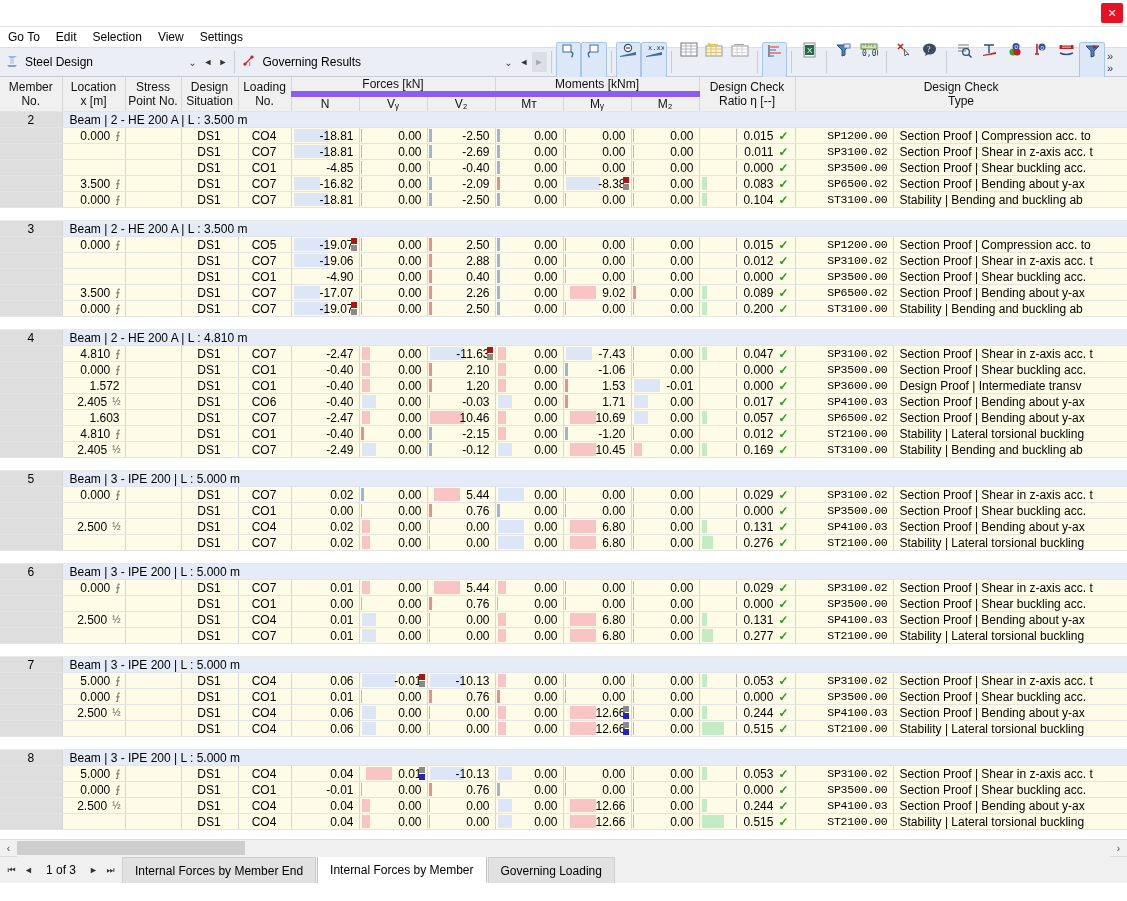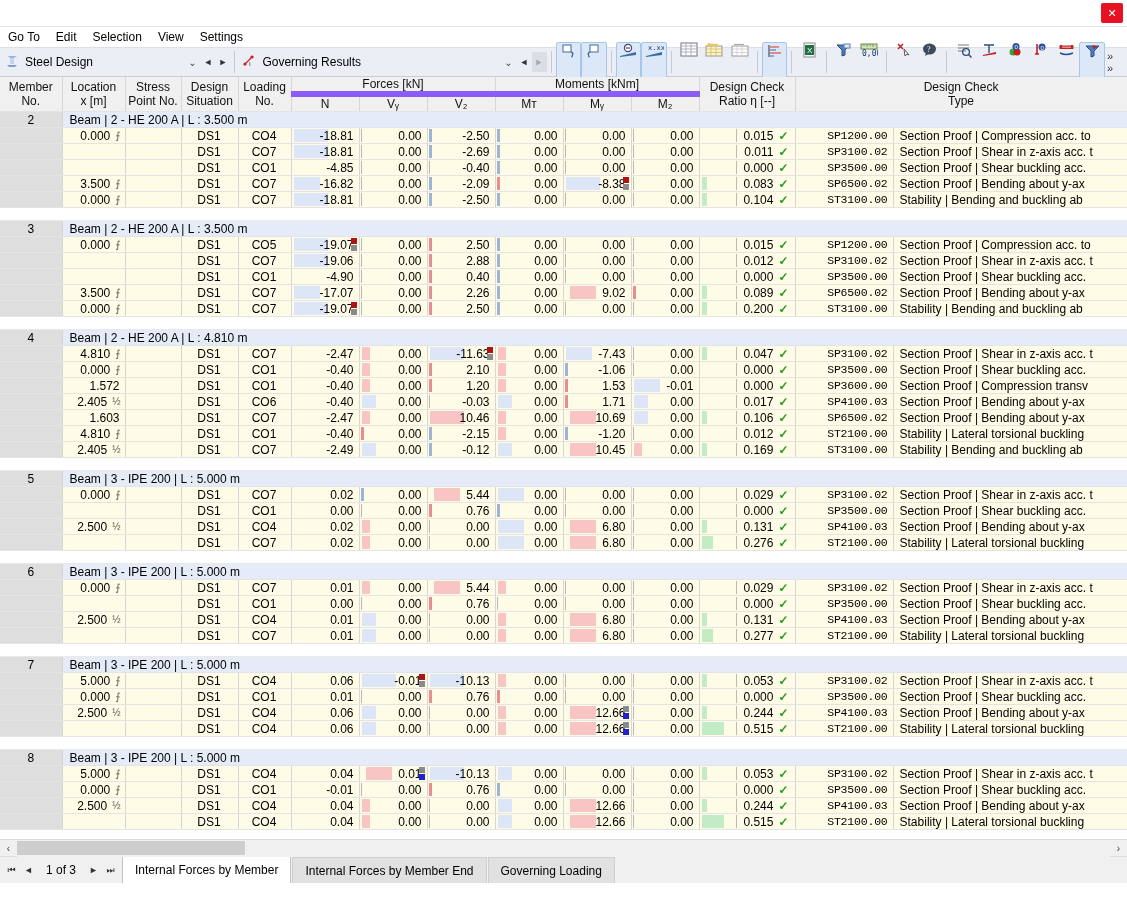--- a/index.html
+++ b/index.html
@@ -1522,21 +1522,21 @@
               <span class="check">✓</span>
             </div>
           </td>
           <td class="code-cell">
             <div class="cell">
               <span class="val">SP3600.00</span>
             </div>
           </td>
           <td class="type-cell">
             <div class="cell">
-              <span class="val lft">Section Proof | Compression transv</span>
+              <span class="val lft">Design Proof | Intermediate transv</span>
             </div>
           </td>
         </tr>
         <tr class="data-row">
           <td class="member-col"></td>
           <td>
             <div class="cell">
               <span class="val">2.405</span>
               <span class="loc-icon">½</span>
             </div>
@@ -1663,21 +1663,21 @@
           <td>
             <div class="cell">
               <span class="bar blue" style="width: 14px; left: 2px;"></span>
               <span class="val">0.00</span>
             </div>
           </td>
           <td class="ratio-cell">
             <div class="cell">
               <span class="bar green" style="width: 5px; left: 2px;"></span>
               <span class="bar tick" style="left: 36px;"></span>
-              <span class="val">0.106</span>
+              <span class="val">0.057</span>
               <span class="check">✓</span>
             </div>
           </td>
           <td class="code-cell">
             <div class="cell">
               <span class="val">SP6500.02</span>
             </div>
           </td>
           <td class="type-cell">
             <div class="cell">
@@ -3124,17 +3124,17 @@
 
 <div id="statusbar">
   <div class="nav-grp">
     <div class="nav-btn">⏮</div>
     <div class="nav-btn">◄</div>
     <div id="pageinfo">1 of 3</div>
     <div class="nav-btn">►</div>
     <div class="nav-btn">⏭</div>
   </div>
   <div class="tabs">
+    <div class="tab">Internal Forces by Member End</div>
     <div class="tab active">Internal Forces by Member</div>
-    <div class="tab">Internal Forces by Member End</div>
     <div class="tab">Governing Loading</div>
   </div>
 </div>
 
 </body></html>

